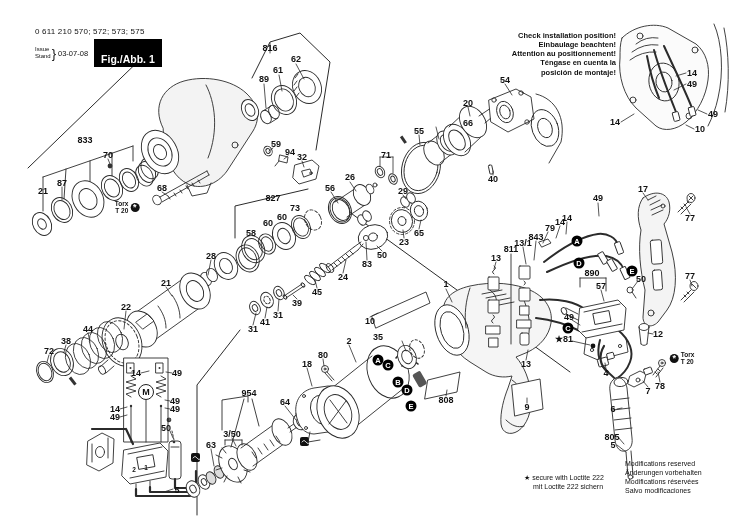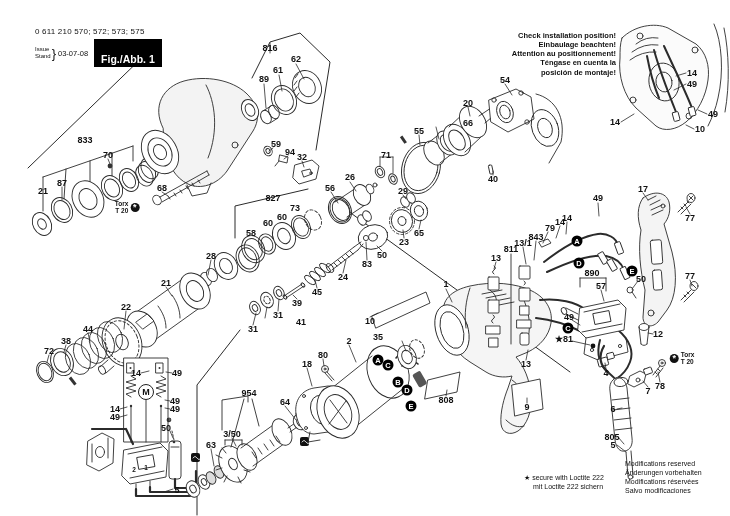--- a/index.html
+++ b/index.html
@@ -600,21 +600,21 @@
       <span class="plabel" style="left: 166px; top: 283px;">21</span>
       <span class="plabel" style="left: 126px; top: 307px;">22</span>
       <span class="plabel" style="left: 404px; top: 242px;">23</span>
       <span class="plabel" style="left: 419px; top: 233px;">65</span>
       <span class="plabel" style="left: 382px; top: 255px;">50</span>
       <span class="plabel" style="left: 367px; top: 264px;">83</span>
       <span class="plabel" style="left: 343px; top: 277px;">24</span>
       <span class="plabel" style="left: 317px; top: 292px;">45</span>
       <span class="plabel" style="left: 297px; top: 303px;">39</span>
       <span class="plabel" style="left: 278px; top: 315px;">31</span>
-      <span class="plabel" style="left: 265px; top: 322px; margin-left: 36px;">41</span>
+      <span class="plabel" style="left: 265px; top: 322px;">41</span>
       <span class="plabel" style="left: 253px; top: 329px;">31</span>
       <span class="plabel" style="left: 88px; top: 329px;">44</span>
       <span class="plabel" style="left: 66px; top: 341px;">38</span>
       <span class="plabel" style="left: 49px; top: 351px;">72</span>
       <span class="plabel" style="left: 370px; top: 321px;">10</span>
       <span class="plabel" style="left: 446px; top: 284px;">1</span>
       <span class="plabel" style="left: 349px; top: 341px;">2</span>
       <span class="plabel" style="left: 323px; top: 355px;">80</span>
       <span class="plabel" style="left: 307px; top: 364px;">18</span>
       <span class="plabel" style="left: 378px; top: 337px;">35</span>

